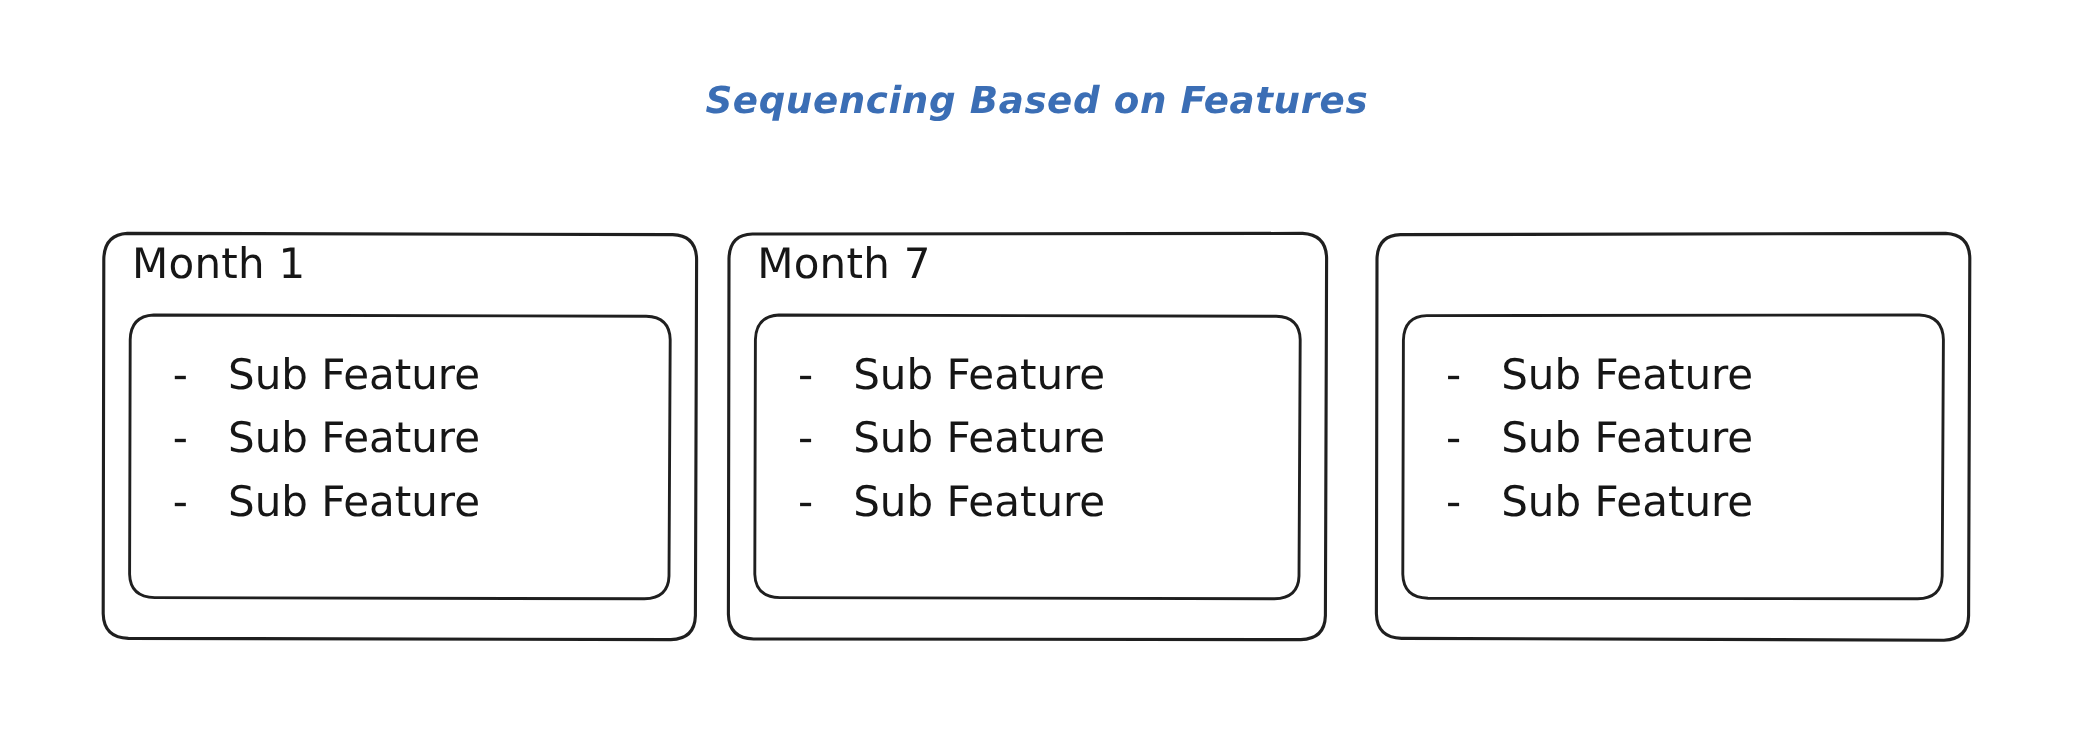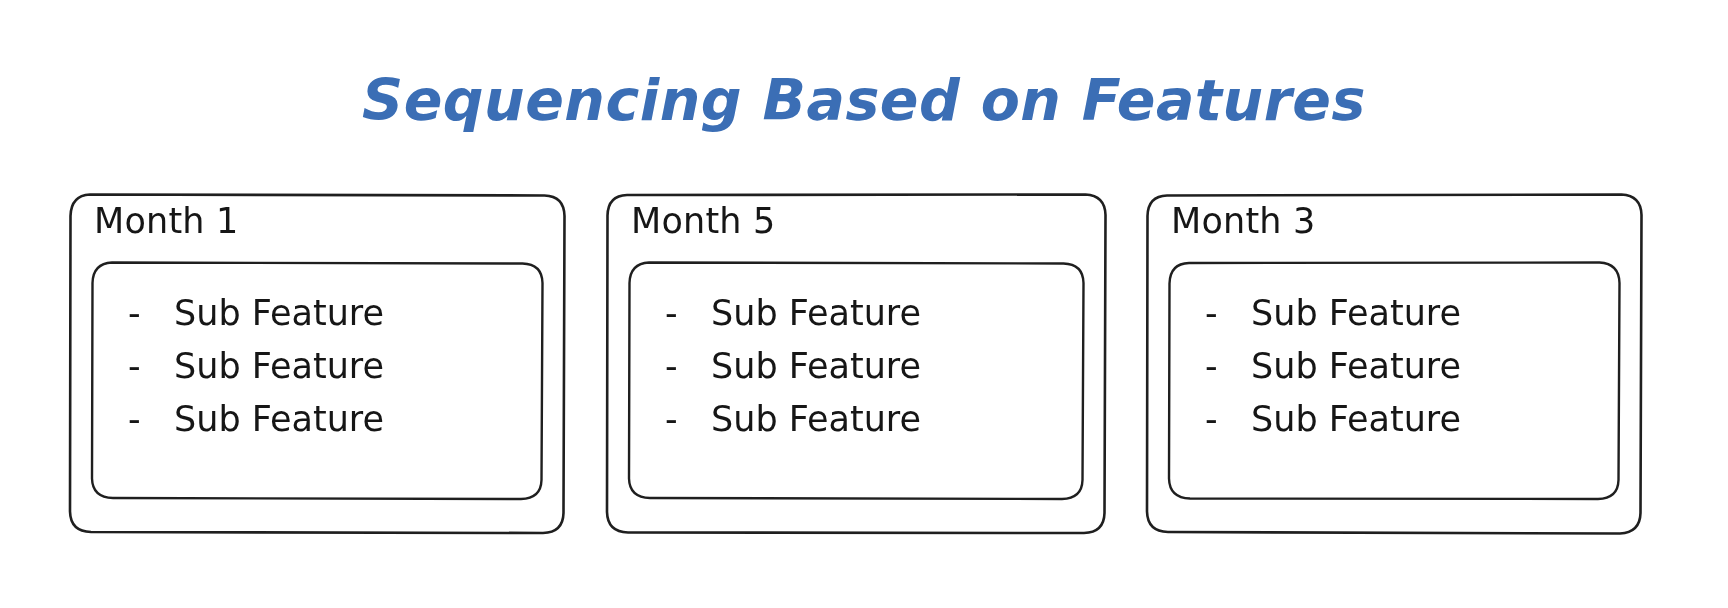--- a/index.html
+++ b/index.html
@@ -23,21 +23,21 @@
   }
 
   
   .diagram-title {
     position: absolute;
     left: 0;
     top: 66px;
     width: 1728px;
     text-align: center;
     font-family: "DejaVu Sans", sans-serif;
-    font-size: 57px;
+    font-size: 31px;
     font-weight: 700;
     font-style: italic;
     letter-spacing: 0.5px;
     color: #3b6eb5;
     white-space: nowrap;
     line-height: 1.2;
   }
 
   
   .month-card {
@@ -118,21 +118,21 @@
     margin-left: 16px;
   }
 </style>
 </head>
 <body>
 
 <div id="canvas" style="background: rgb(255, 255, 255);">
 
   <div class="diagram-title" style="color: rgb(59, 110, 181);">Sequencing Based on Features</div>
 
-  <div class="month-card" style="left:68px; width:498px;">
+  <div class="month-card" style="left:84px; width:498px;">
     <div class="card-frame">
       <svg viewBox="0 0 498 342" preserveAspectRatio="none">
         <path d="M 22 1.5 L 476.5 2.5 Q 496 3 496.5 23 L 495.5 320 Q 495 339.5 475 340 L 23 339 Q 2.5 338.5 2 318.5 L 2.5 23 Q 3 2.5 22 1.5 Z" fill="none" stroke="#1f1f1f" stroke-width="2.6" stroke-linecap="round"></path>
       </svg>
     </div>
 
     <div class="month-label">Month 1</div>
 
     <div class="features-box">
       <div class="features-frame">
@@ -157,21 +157,21 @@
     </div>
   </div>
 
   <div class="month-card" style="left:605px; width:502px;">
     <div class="card-frame">
       <svg viewBox="0 0 502 342" preserveAspectRatio="none">
         <path d="M 22 2 L 480.5 1.5 Q 500 2.5 500.5 22 L 499.5 320 Q 499 339.5 479 340 L 23 339.5 Q 2.5 339 2 319 L 2.5 22.5 Q 3 2.5 22 2 Z" fill="none" stroke="#1f1f1f" stroke-width="2.6" stroke-linecap="round"></path>
       </svg>
     </div>
 
-    <div class="month-label">Month 5</div>
+    <div class="month-label">Month 7</div>
 
     <div class="features-box">
       <div class="features-frame">
         <svg viewBox="0 0 458 240" preserveAspectRatio="none">
           <path d="M 22 1.5 L 436.5 2.5 Q 456 3 456.5 22 L 455.5 219 Q 455 237.5 435 238 L 23 237 Q 2.5 236.5 2 217.5 L 2.5 22 Q 3 2.5 22 1.5 Z" fill="none" stroke="#1f1f1f" stroke-width="2.4" stroke-linecap="round"></path>
         </svg>
       </div>
       <div class="feature-list">
         <div class="feature-item">
           <span class="feature-dash">-</span>
@@ -189,21 +189,20 @@
     </div>
   </div>
 
   <div class="month-card" style="left:1145px; width:498px;">
     <div class="card-frame">
       <svg viewBox="0 0 498 342" preserveAspectRatio="none">
         <path d="M 22 2.5 L 476.5 1.5 Q 496 2.5 496.5 22 L 495.5 320 Q 495 339.5 475 340.5 L 23 339 Q 2.5 338.5 2 318.5 L 2.5 23 Q 3 3 22 2.5 Z" fill="none" stroke="#1f1f1f" stroke-width="2.6" stroke-linecap="round"></path>
       </svg>
     </div>
 
-    <div class="month-label">Month 3</div>
 
     <div class="features-box">
       <div class="features-frame">
         <svg viewBox="0 0 454 240" preserveAspectRatio="none">
           <path d="M 22 2 L 432.5 1.5 Q 452 2.5 452.5 22 L 451.5 219 Q 451 237.5 431 238 L 23 237.5 Q 2.5 237 2 217.5 L 2.5 22.5 Q 3 2.5 22 2 Z" fill="none" stroke="#1f1f1f" stroke-width="2.4" stroke-linecap="round"></path>
         </svg>
       </div>
       <div class="feature-list">
         <div class="feature-item">
           <span class="feature-dash">-</span>

